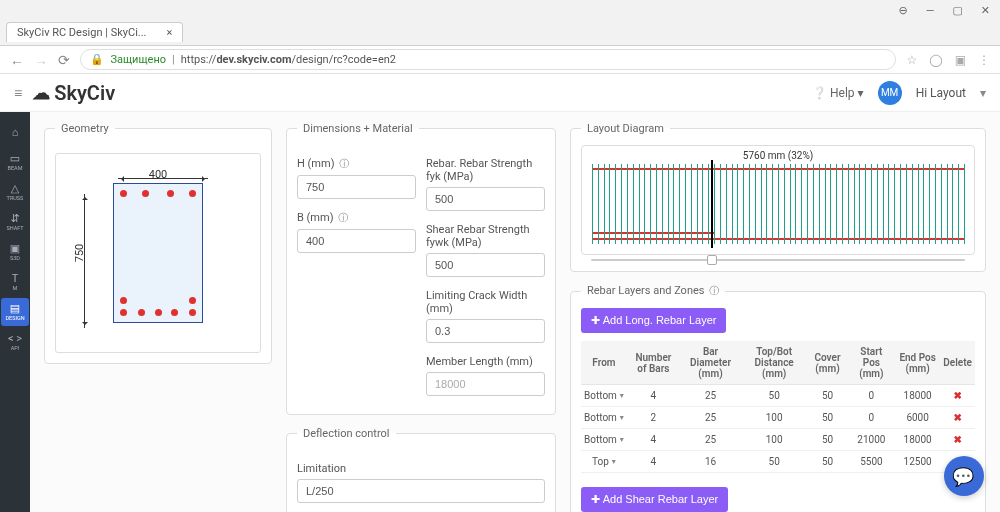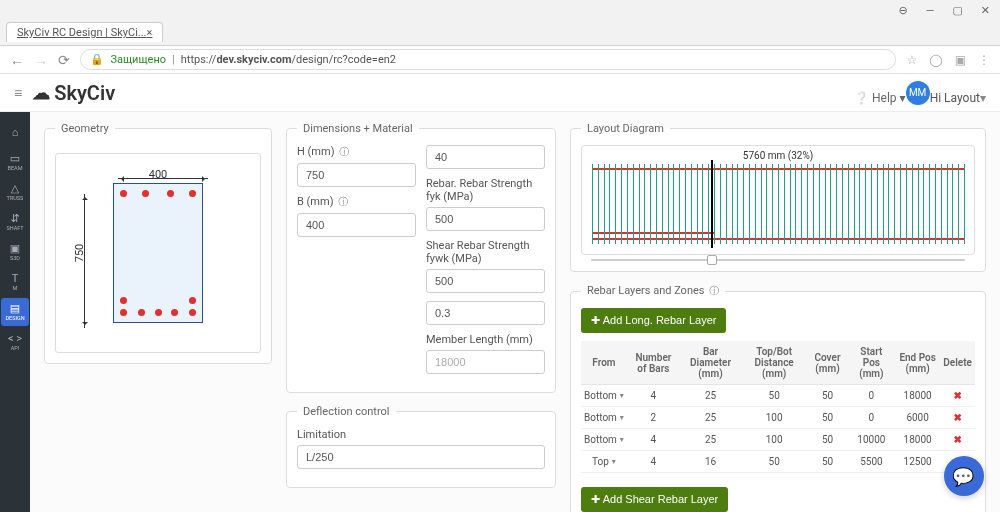--- a/index.html
+++ b/index.html
@@ -2,52 +2,52 @@
 <html><head>
 <meta charset="utf-8">
 <style>
 * { box-sizing: border-box; margin: 0; padding: 0; }
 body { font-family: -apple-system, BlinkMacSystemFont, "Segoe UI", Roboto, sans-serif; font-size: 12px; color: #555; background: #fff; overflow: hidden; }
 
 
 .browser-chrome { height: 46px; background: #f2f2f2; border-bottom: 1px solid #d0d0d0; }
 .window-ctrls { display: flex; justify-content: flex-end; gap: 18px; padding: 4px 10px; font-size: 11px; color: #666; }
 .tab-row { display: flex; align-items: center; height: 22px; }
-.tab { background: #fff; border: 1px solid #ccc; border-bottom: none; border-radius: 4px 4px 0 0; padding: 3px 10px; font-size: 11px; color: #555; margin-left: 6px; display: flex; gap: 0; align-items: center; text-decoration: underline; }
+.tab { background: #fff; border: 1px solid #ccc; border-bottom: none; border-radius: 4px 4px 0 0; padding: 3px 10px; font-size: 11px; color: #555; margin-left: 6px; display: flex; gap: 20px; align-items: center; }
 .addr-row { display: flex; align-items: center; gap: 10px; padding: 3px 10px; background: #fff; border-bottom: 1px solid #e0e0e0; height: 28px; }
 .nav-btn { color: #888; font-size: 14px; cursor: pointer; }
 .addr-bar { flex: 1; border: 1px solid #ddd; border-radius: 14px; padding: 3px 10px; font-size: 11px; color: #555; display: flex; gap: 6px; align-items: center; }
 .secure { color: #2a8a2a; }
 .addr-icons { display: flex; gap: 12px; color: #aaa; font-size: 12px; }
 
 
 .app-bar { display: flex; align-items: center; justify-content: space-between; padding: 6px 14px; border-bottom: 1px solid #eee; height: 38px; }
 .app-logo { font-size: 20px; font-weight: 600; color: #333; display: flex; align-items: center; gap: 4px; }
 .cloud-ico { font-size: 18px; filter: grayscale(1); }
-.app-right { display: flex; align-items: flex-end; }
+.app-right { display: flex; align-items: center; gap: 14px; }
 .help-link { color: #666; font-size: 12px; }
 .avatar-badge { width: 24px; height: 24px; border-radius: 50%; background: #2f7fe0; color: #fff; display: inline-flex; align-items: center; justify-content: center; font-size: 10px; }
 
 
 .shell { display: flex; height: calc(512px - 46px - 28px - 38px); }
 .sidebar { width: 30px; background: #2c3338; color: #9aa; display: flex; flex-direction: column; align-items: center; padding-top: 6px; gap: 2px; }
 .side-ico { width: 28px; height: 28px; display: flex; flex-direction: column; align-items: center; justify-content: center; font-size: 9px; color: #aab; cursor: pointer; border-radius: 3px; gap: 1px; }
 .side-ico.active { background: #3a6ad8; color: #fff; }
 .side-ico .glyph { font-size: 11px; }
 .side-ico .lbl { font-size: 5.5px; line-height: 1; }
 
 .content { flex: 1; overflow: auto; padding: 10px 14px; display: flex; gap: 14px; background: #fbfbfb; }
 .col1 { width: 228px; }
 .col2 { width: 270px; }
 .col3 { flex: 1; min-width: 0; }
 
 fieldset { border: 1px solid #ddd; border-radius: 4px; padding: 10px; margin-bottom: 12px; background: #fff; }
 legend { font-size: 11px; color: #666; padding: 0 6px; }
 .form-group { margin-bottom: 8px; }
-.form-label { font-size: 11px; color: #555; margin-bottom: 4px; display: block; }
+.form-label { font-size: 11px; color: #555; margin-bottom: 4px; display: block; margin-top: 12px; }
 .form-control { width: 100%; border: 1px solid #ccc; border-radius: 3px; padding: 5px 8px; font-size: 11px; color: #555; background: #fff; }
 .form-control.readonly { color: #aaa; }
 select.form-control { appearance: none; }
 .info-ico { color: #888; font-size: 10px; margin-left: 2px; }
 
 .geom-canvas { border: 1px solid #ddd; border-radius: 3px; height: 200px; position: relative; background: #fff; margin-top: 8px; display: flex; align-items: center; justify-content: center; }
 .rect-shape { width: 90px; height: 140px; border: 1.5px solid #2a4d9b; background: #eaf2fb; position: relative; }
 .dot { width: 7px; height: 7px; border-radius: 50%; background: #e03030; position: absolute; }
 .dim-top { position: absolute; top: 14px; left: 50%; transform: translateX(-50%); font-size: 11px; color: #333; }
 .dim-left { position: absolute; left: 14px; top: 50%; transform: translateY(-50%) rotate(-90deg); font-size: 11px; color: #333; }
@@ -63,21 +63,21 @@
 .diagram-box { border: 1px solid #ddd; border-radius: 4px; height: 110px; background: #fff; position: relative; padding: 6px; overflow: hidden; }
 .diag-label { position: absolute; top: 4px; left: 50%; transform: translateX(-50%); font-size: 10px; color: #333; background: #fff; padding: 0 4px; z-index: 2; }
 .diag-inner { position: absolute; left: 10px; right: 10px; top: 18px; bottom: 10px; }
 .vbar { position: absolute; top: 0; bottom: 0; width: 1px; background: #1fa089; }
 .hbar { position: absolute; left: 0; right: 0; height: 2px; background: #d93030; }
 .marker { position: absolute; top: -4px; bottom: -4px; width: 2px; background: #000; }
 .diag-slider { margin: 4px 10px 0; }
 .slider-track { height: 2px; background: #ccc; position: relative; border-radius: 1px; }
 .slider-thumb { position: absolute; top: -4px; width: 10px; height: 10px; background: #fff; border: 1px solid #aaa; border-radius: 2px; }
 
-.btn-add { background: #4d7c0f; color: #fff; border: none; border-radius: 3px; padding: 6px 10px; font-size: 11px; cursor: pointer; margin-bottom: 8px; }
+.btn-add { background: #8b5cf6; color: #fff; border: none; border-radius: 3px; padding: 6px 10px; font-size: 11px; cursor: pointer; margin-bottom: 8px; }
 table { width: 100%; border-collapse: collapse; font-size: 10px; }
 th { background: #f5f5f5; padding: 5px 3px; text-align: center; color: #666; font-weight: 600; border-bottom: 1px solid #e5e5e5; }
 td { padding: 5px 3px; text-align: center; border-bottom: 1px solid #f0f0f0; color: #555; }
 .del-x { color: #d93030; font-weight: bold; cursor: pointer; }
 .from-cell { display: inline-flex; gap: 3px; align-items: center; text-align: center; }
 .from-cell .dd { color: #888; font-size: 8px; }
 
 .chat-btn { position: fixed; right: 16px; bottom: 16px; width: 40px; height: 40px; border-radius: 50%; background: #3a6ad8; color: #fff; display: flex; align-items: center; justify-content: center; font-size: 18px; box-shadow: 0 2px 6px rgba(0,0,0,.2); cursor: pointer; }
 ::-webkit-scrollbar { width: 10px; }
 ::-webkit-scrollbar-thumb { background: #ccc; border-radius: 5px; }
@@ -198,24 +198,24 @@
 
     <div class="col2">
       <fieldset>
         <legend>Dimensions + Material</legend>
         <div style="display:flex;gap:10px">
           <div style="flex:1">
             <div class="form-group"><label class="form-label"><span>H (mm)</span> <span class="info-ico">ⓘ</span></label><input class="form-control" value="750" style=""></div>
             <div class="form-group"><label class="form-label"><span>B (mm)</span> <span class="info-ico">ⓘ</span></label><input class="form-control" value="400" style=""></div>
           </div>
           <div style="flex:1">
-            <div class="form-group"><input class="form-control" value="40" style=""></div>
+            <div class="form-group"></div>
             <div class="form-group"><label class="form-label">Rebar. Rebar Strength fyk (MPa)</label><input class="form-control" value="500" style=""></div>
             <div class="form-group"><label class="form-label">Shear Rebar Strength fywk (MPa)</label><input class="form-control" value="500" style=""></div>
-            <div class="form-group"><input class="form-control" value="0.3" style=""></div>
+            <div class="form-group"><label class="form-label">Limiting Crack Width (mm)</label><input class="form-control" value="0.3" style=""></div>
             <div class="form-group"><label class="form-label">Member Length (mm)</label><input class="form-control readonly" value="18000" style=""></div>
           </div>
         </div>
       </fieldset>
       <fieldset>
         <legend>Deflection control</legend>
         <div class="form-group"><label class="form-label">Limitation</label><select class="form-control"><option>L/250</option></select></div>
 
       </fieldset>
     </div>
@@ -341,21 +341,21 @@
                 <td>0</td>
                 <td>6000</td>
                 <td><span class="del-x">✖</span></td>
               </tr>
               <tr>
                 <td><span class="from-cell">Bottom <span class="dd">▾</span></span></td>
                 <td>4</td>
                 <td>25</td>
                 <td>100</td>
                 <td>50</td>
-                <td>10000</td>
+                <td>21000</td>
                 <td>18000</td>
                 <td><span class="del-x">✖</span></td>
               </tr>
               <tr>
                 <td><span class="from-cell">Top <span class="dd">▾</span></span></td>
                 <td>4</td>
                 <td>16</td>
                 <td>50</td>
                 <td>50</td>
                 <td>5500</td>

